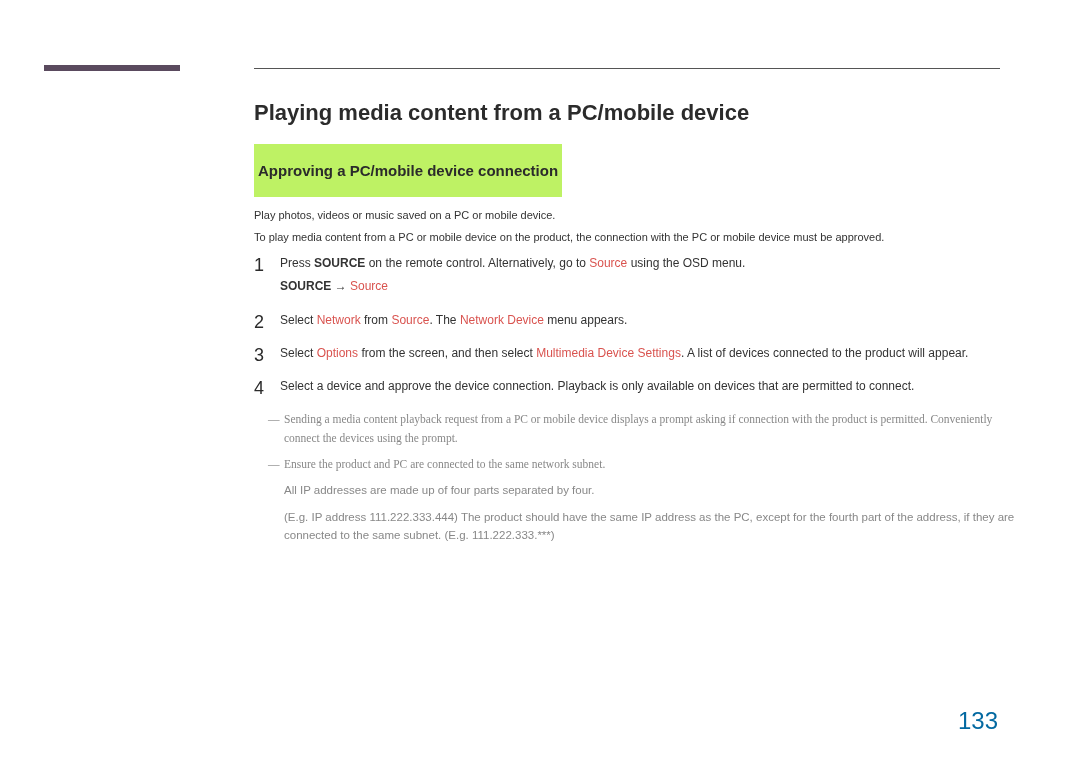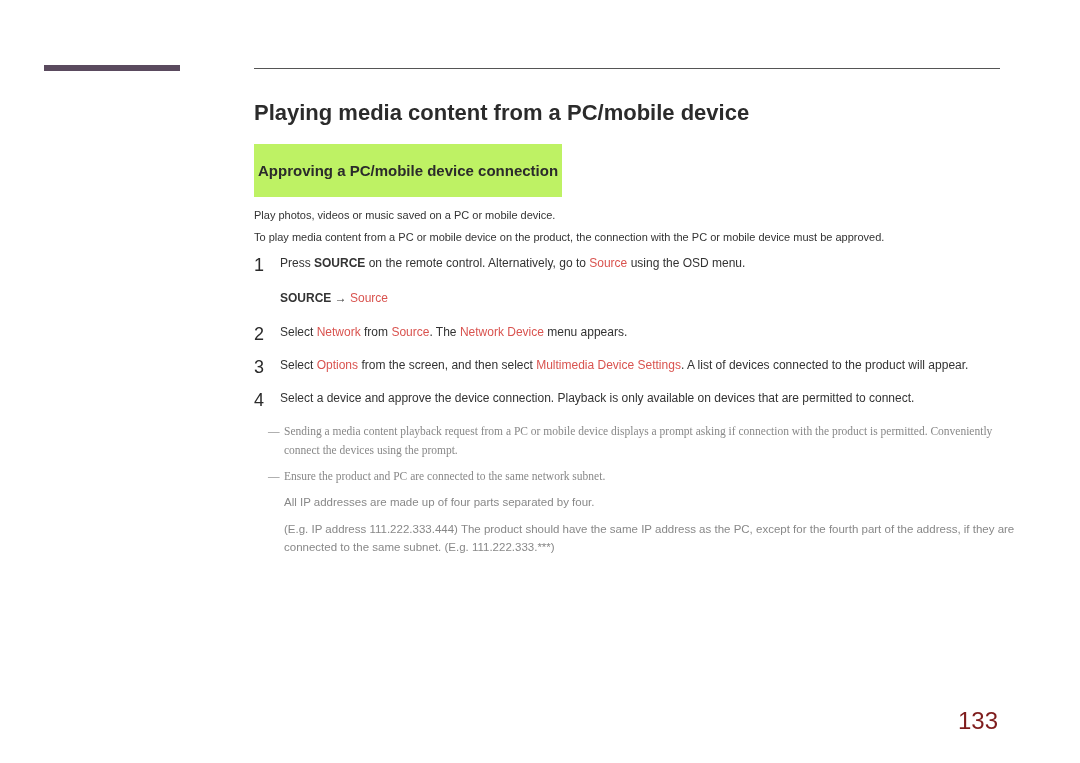--- a/index.html
+++ b/index.html
@@ -70,21 +70,21 @@
   .steps > li::before {
     content: counter(step);
     position: absolute;
     left: 0;
     top: -3px;
     font-size: 18px;
     font-weight: 400;
     color: #2b2b2b;
   }
   .sub-line {
-    margin-top: 16px;
+    margin-top: 4px;
   }
   .notes {
     margin-top: 4px;
   }
   .note {
     position: relative;
     padding-left: 30px;
     font-size: 11.5px;
     line-height: 1.6;
     color: #888;
@@ -105,21 +105,21 @@
     color: #888;
     margin-bottom: 8px;
   }
   .hl { color: #d9534f; }
   .b { font-weight: 600; }
   .page-number {
     position: absolute;
     right: 82px;
     bottom: 28px;
     font-size: 24px;
-    color: #7f1d1d;
+    color: #0369a1;
     font-weight: 400;
   }
 </style>
 </head>
 <body>
 
 <div class="tab-marker"></div>
 <div class="hr-top"></div>
 
 <div class="content">

